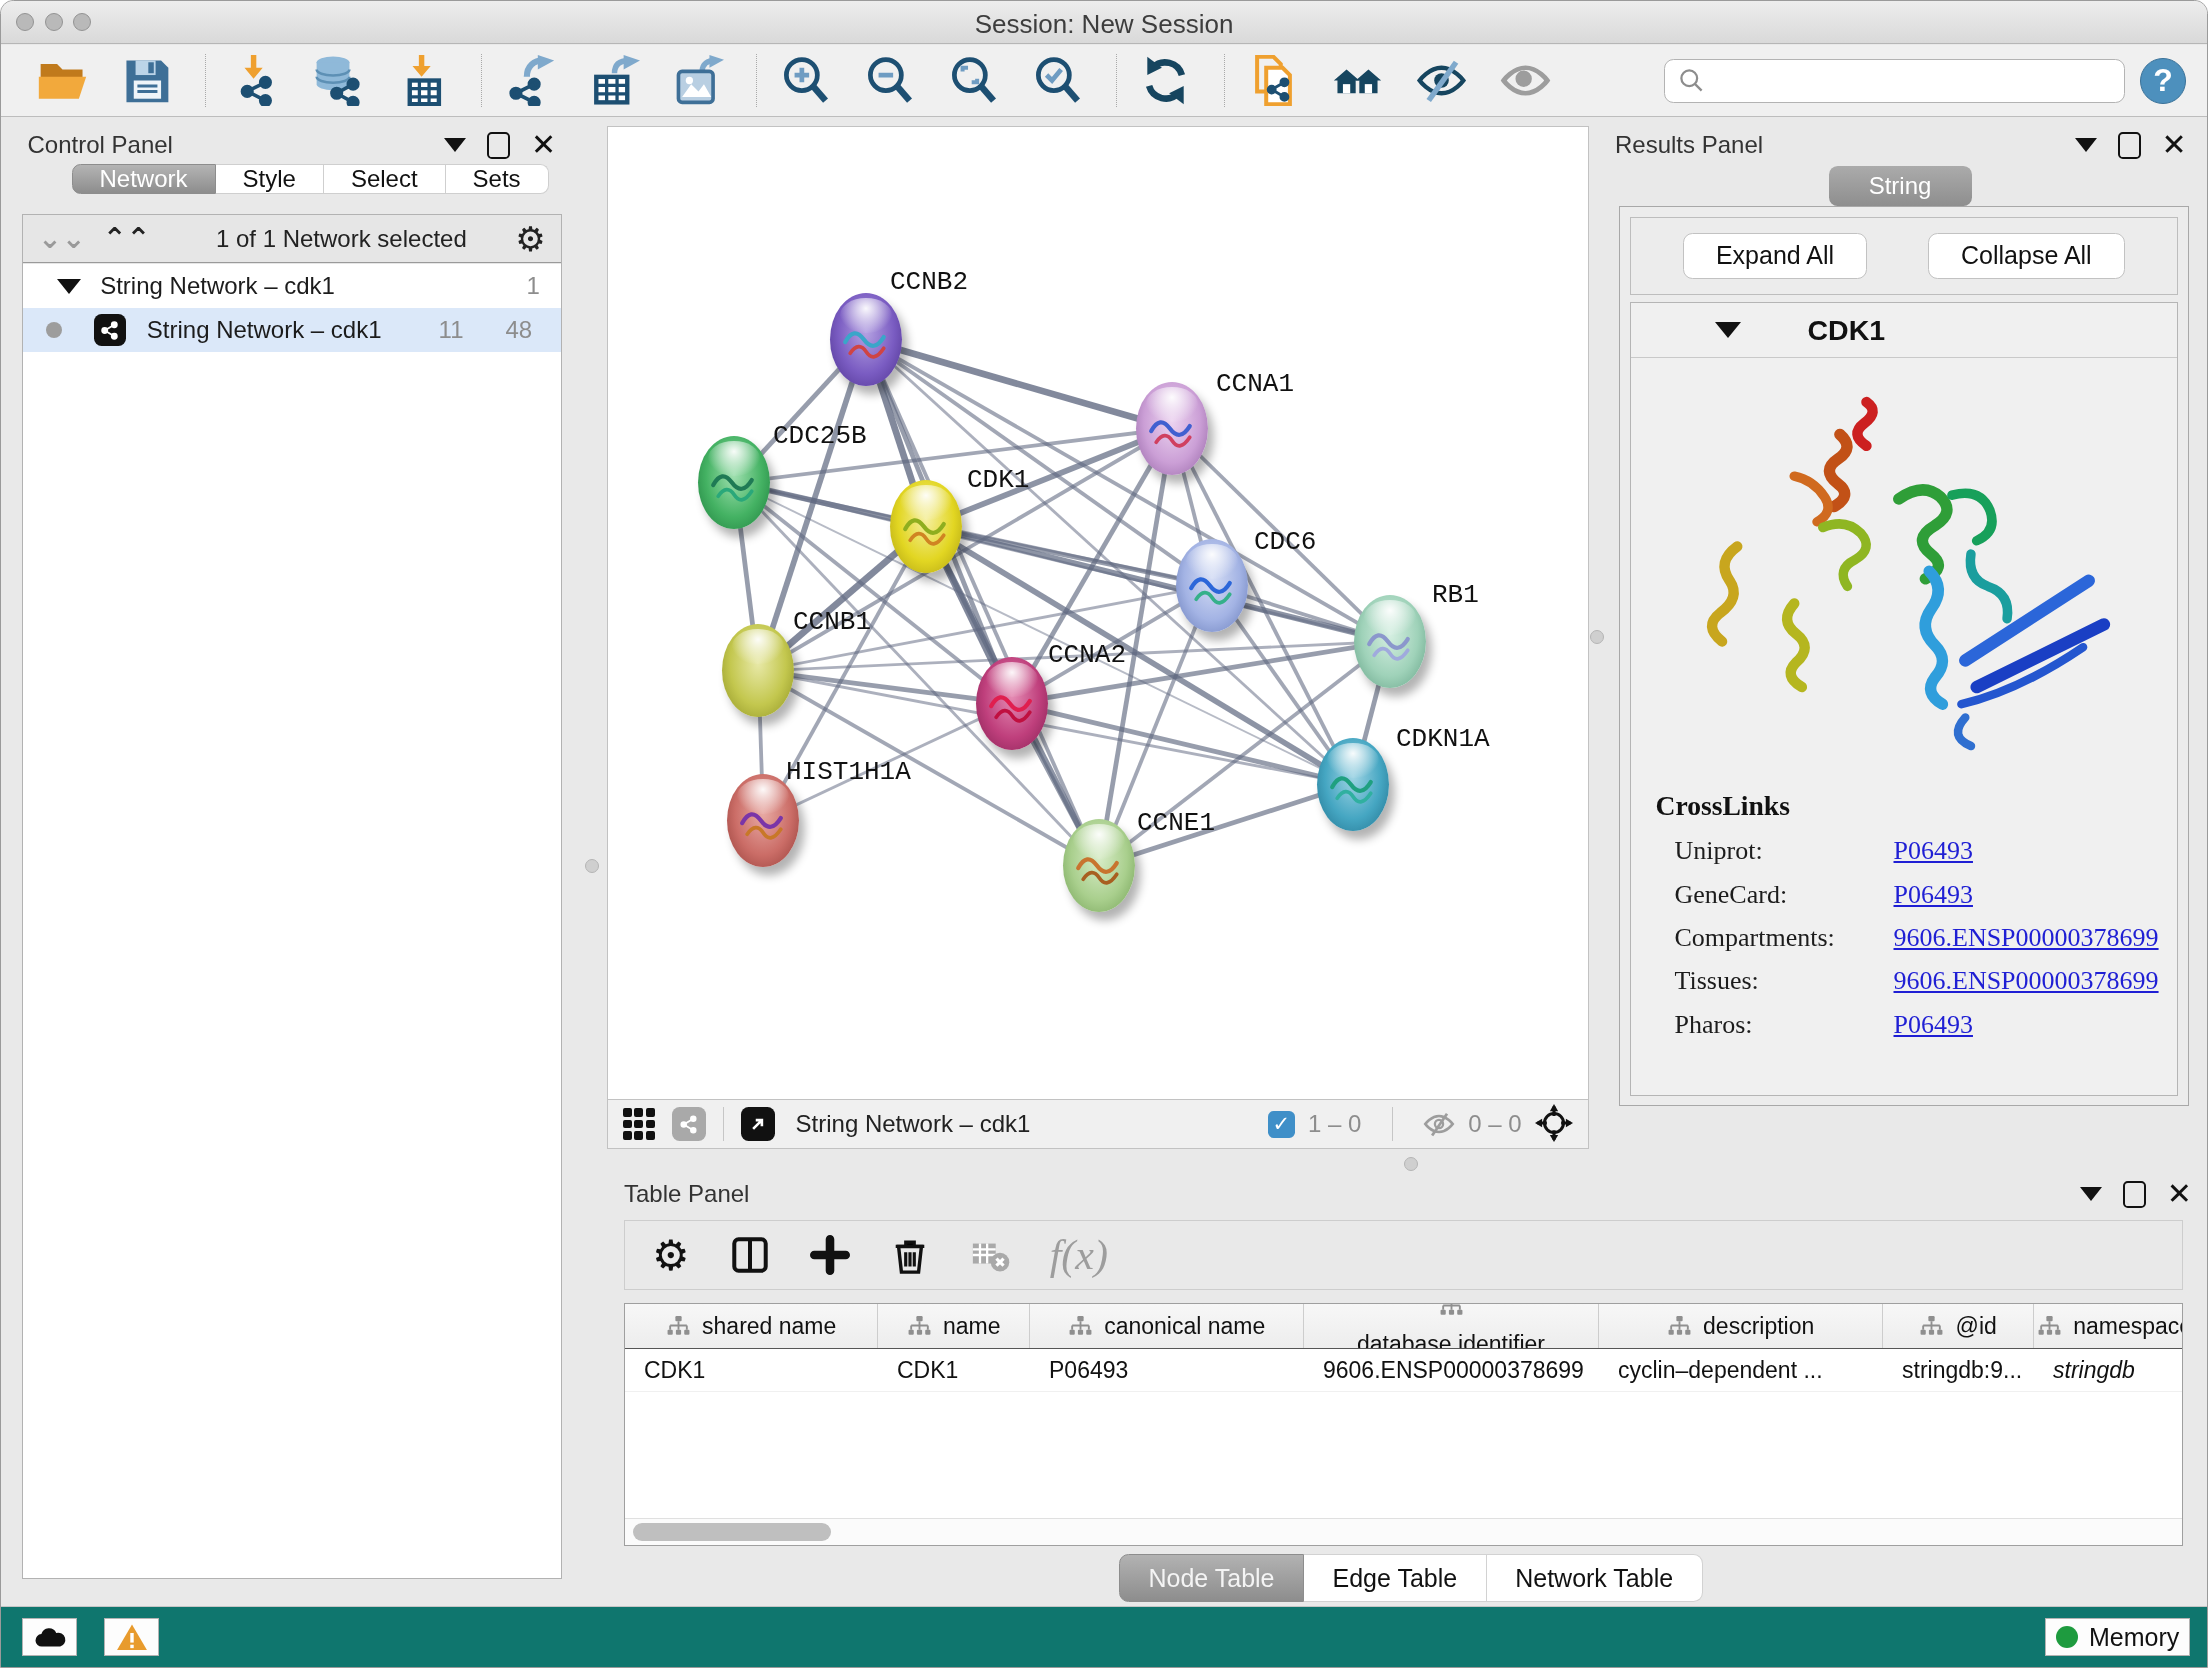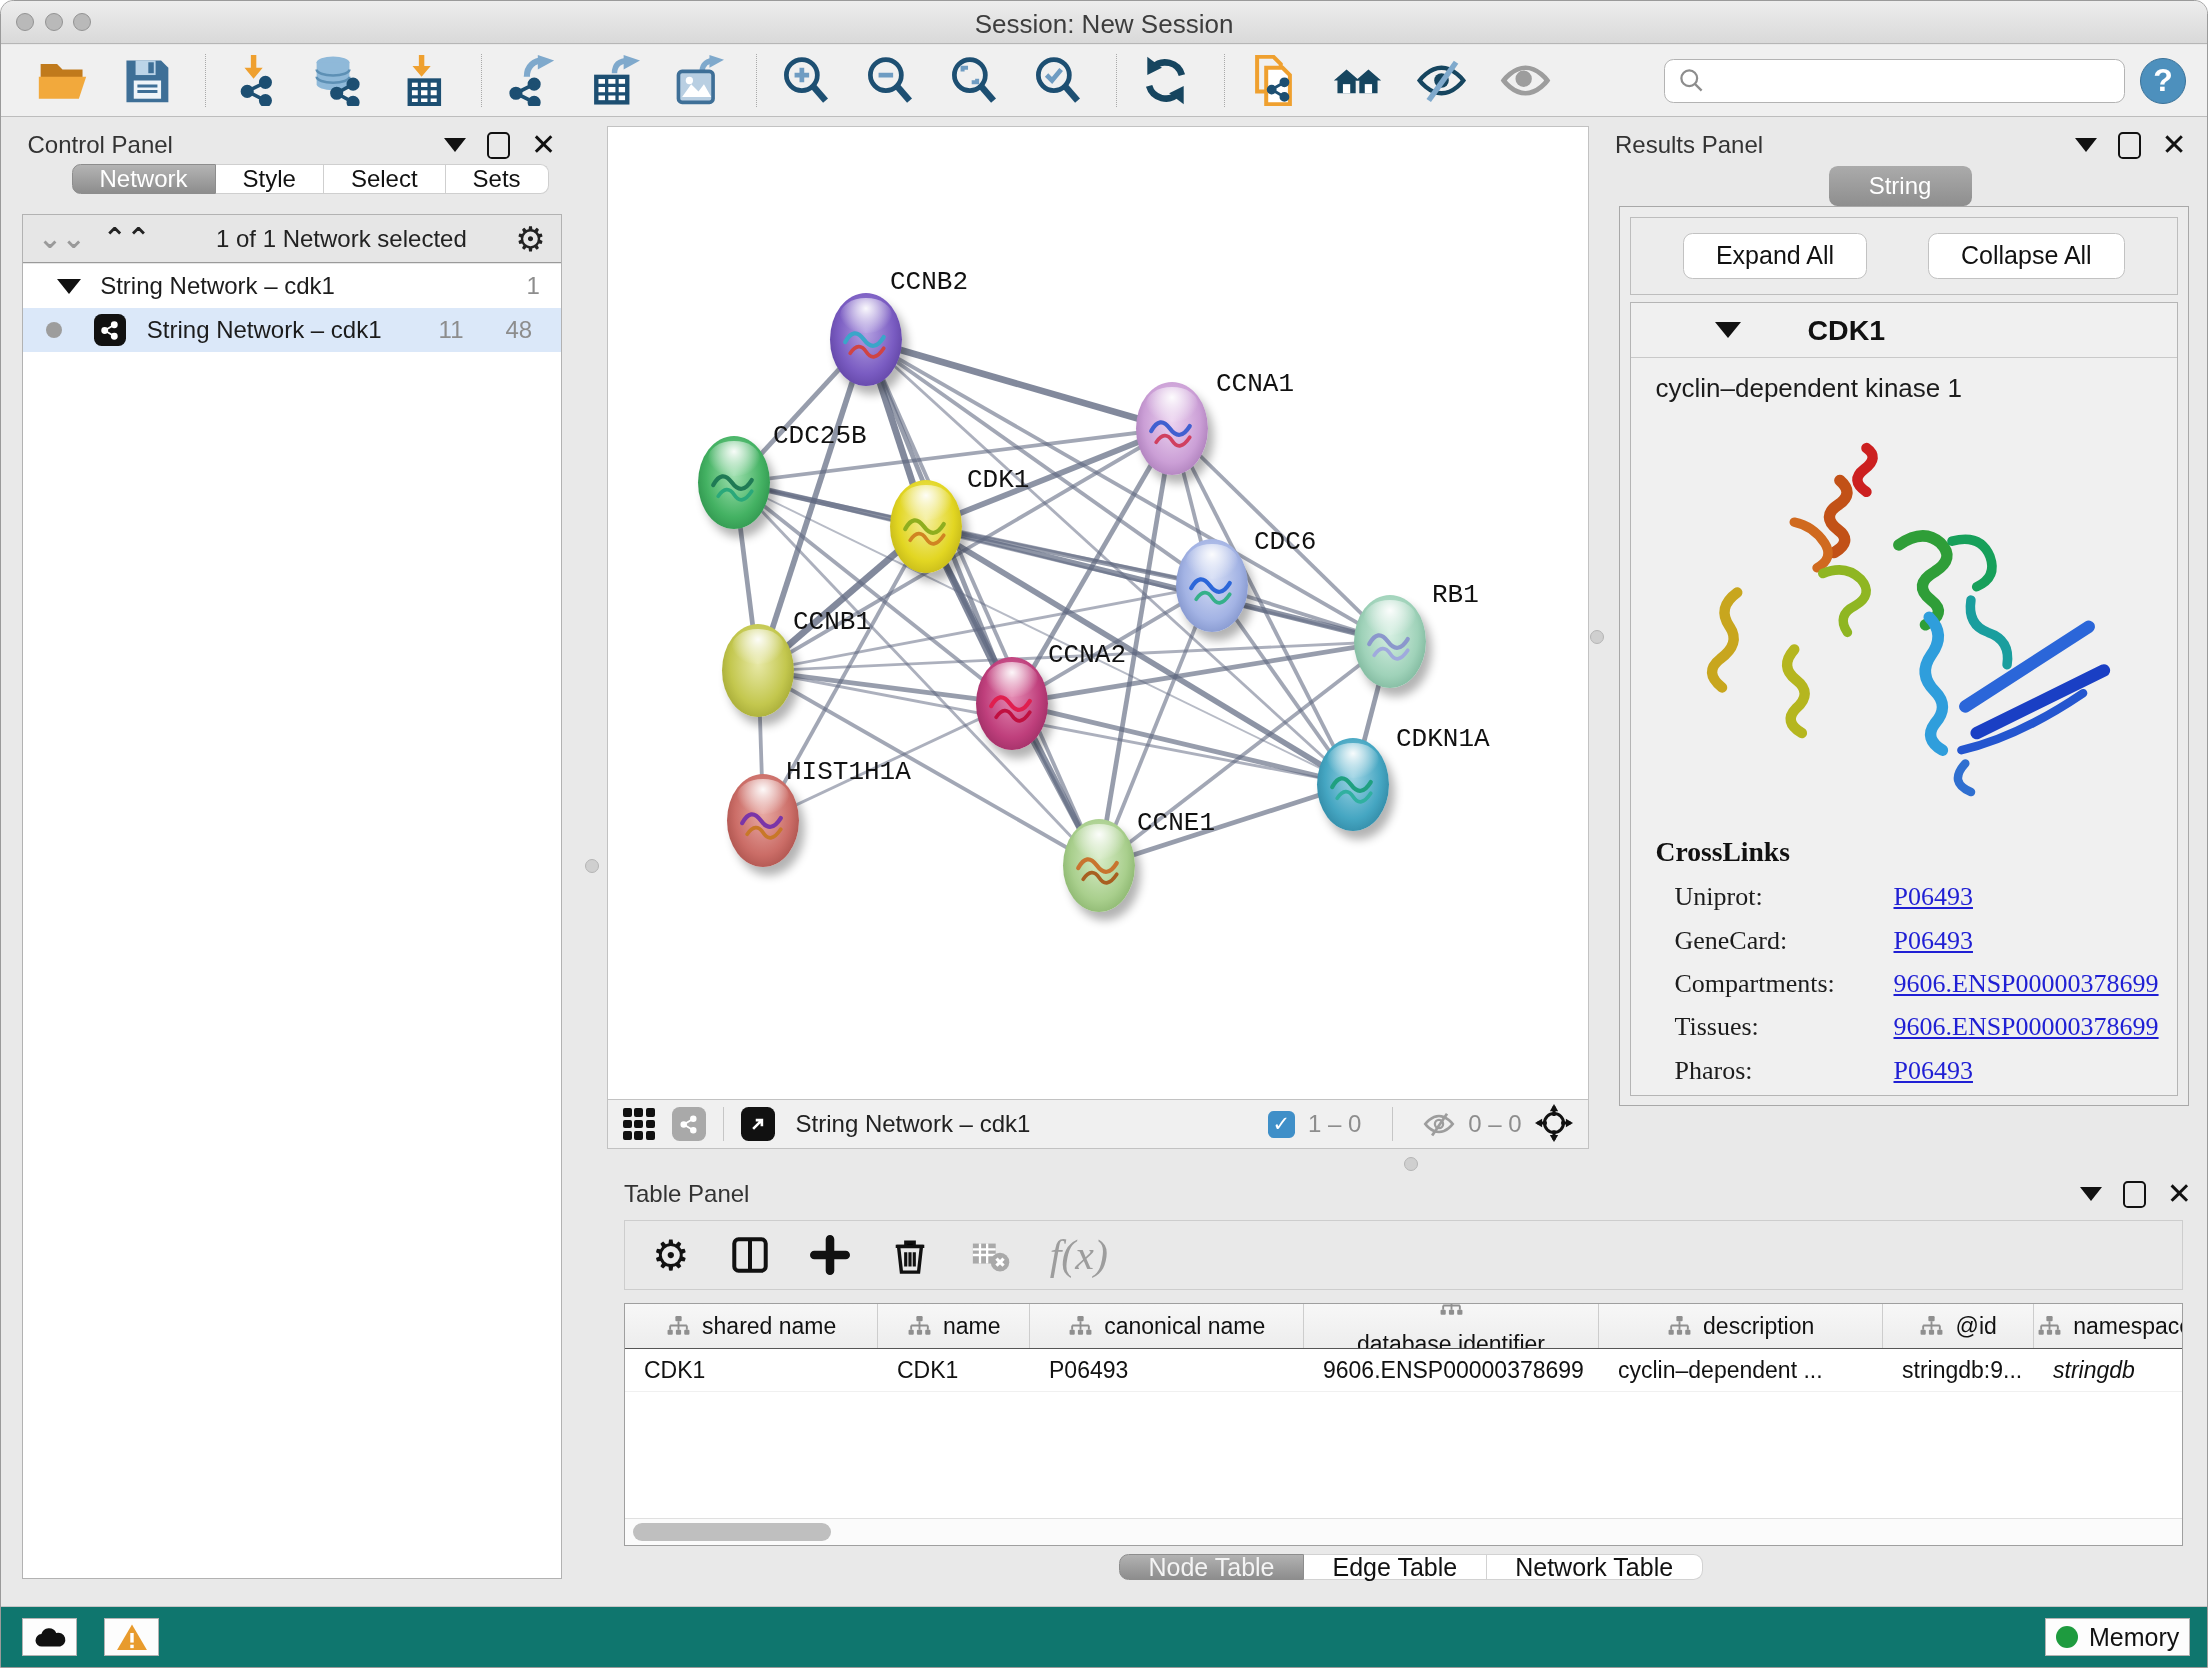--- a/index.html
+++ b/index.html
@@ -117,21 +117,21 @@
   .fx { font-family:"Liberation Serif","DejaVu Serif",serif; font-style:italic; font-size:42px; color:#9d9d9d; }
   .tgrid { position:absolute; left:17px; right:15px; top:129px; height:243px; border:1px solid #9f9f9f; background:#fff; overflow:hidden; }
   .thead { display:flex; height:45px; background:linear-gradient(#f7f7f7,#ededed); border-bottom:1.9px solid #555; }
   .th { display:flex; align-items:center; justify-content:center; gap:11.4px; font-size:23px; color:#111;
     border-right:1px solid #cdcdcd; overflow:hidden; white-space:nowrap; flex:0 0 auto; }
   .th svg { width:25px; height:25px; flex:0 0 auto; }
   .trowdata { display:flex; height:43px; border-bottom:1px solid #f0f0f0; }
   .td { font-size:23px; color:#111; padding:7.6px 0 0 19px; overflow:hidden; white-space:nowrap; flex:0 0 auto; }
   .hscroll { position:absolute; left:0; right:0; bottom:0; height:27px; background:#fbfbfb; border-top:1px solid #e0e0e0; }
   .hthumb { position:absolute; left:7.6px; top:3.8px; width:198px; height:18px; border-radius:9.5px; background:#bfbfbf; }
-  .btabs { position:absolute; left:512px; top:380px; display:flex; height:26px; }
+  .btabs { position:absolute; left:512px; top:380px; display:flex; height:48px; }
   .btab { border:1px solid #d2d2d2; background:#fff; color:#111; font-size:25px; display:flex; align-items:center;
     justify-content:center; padding:0 28.5px; border-left:none; }
   .btab:first-child { border-left:1px solid #d2d2d2; border-radius:9.5px 0 0 9.5px; }
   .btab:last-child { border-radius:0 9.5px 9.5px 0; }
   .btab.active { background:linear-gradient(#b2b2b2,#8d8d8d); color:#f4f4f4; border-color:#8d8d8d; }
 
   
   .statusbar { position:absolute; left:0; right:0; bottom:0; height:61px; background:#0f766e; border-top:1px solid #c6c6c6; }
   .sbtn { position:absolute; top:11.4px; height:38px; background:#fdfdfd; border:1.9px solid #b3b3b3; display:flex;
     align-items:center; justify-content:center; }
@@ -573,21 +573,20 @@
     <div class="rbox">
       <div class="rbtnrow">
         <button class="rbtn">Expand All</button>
         <button class="rbtn">Collapse All</button>
       </div>
       <div class="rsection">
         <div class="rsec-head">
           <span class="twist"></span>
           <span class="rgene">CDK1</span>
         </div>
-        <div class="rdesc">cyclin–dependent kinase 1</div>
 
         <svg class="ribbon" width="447" height="380" viewBox="0 0 470 400">
           <g fill="none" stroke-linecap="round">
             <path d="M196 18 q14 10 -2 22 q-16 12 2 24" stroke="#cc2020" stroke-width="11"></path>
             <path d="M168 52 q16 14 -2 26 q-18 12 0 26 q16 12 -4 24" stroke="#c25117" stroke-width="12"></path>
             <path d="M120 96 q20 4 32 22 q10 16 -8 26" stroke="#d06a1f" stroke-width="10"></path>
             <path d="M60 170 q-22 16 -8 36 q12 18 -10 34 q-18 14 2 30" stroke="#c8a61e" stroke-width="11"></path>
             <path d="M120 230 q-16 18 2 32 q18 14 0 30 q-14 14 6 26" stroke="#b5b61f" stroke-width="11"></path>
             <path d="M150 150 q24 -10 40 6 q14 16 -6 28 q-20 10 -8 28" stroke="#8fb622" stroke-width="10"></path>
             <path d="M230 120 q26 -18 44 -2 q16 16 -6 30 q-24 14 -4 30 q18 14 -6 26" stroke="#2f9e38" stroke-width="12"></path>

